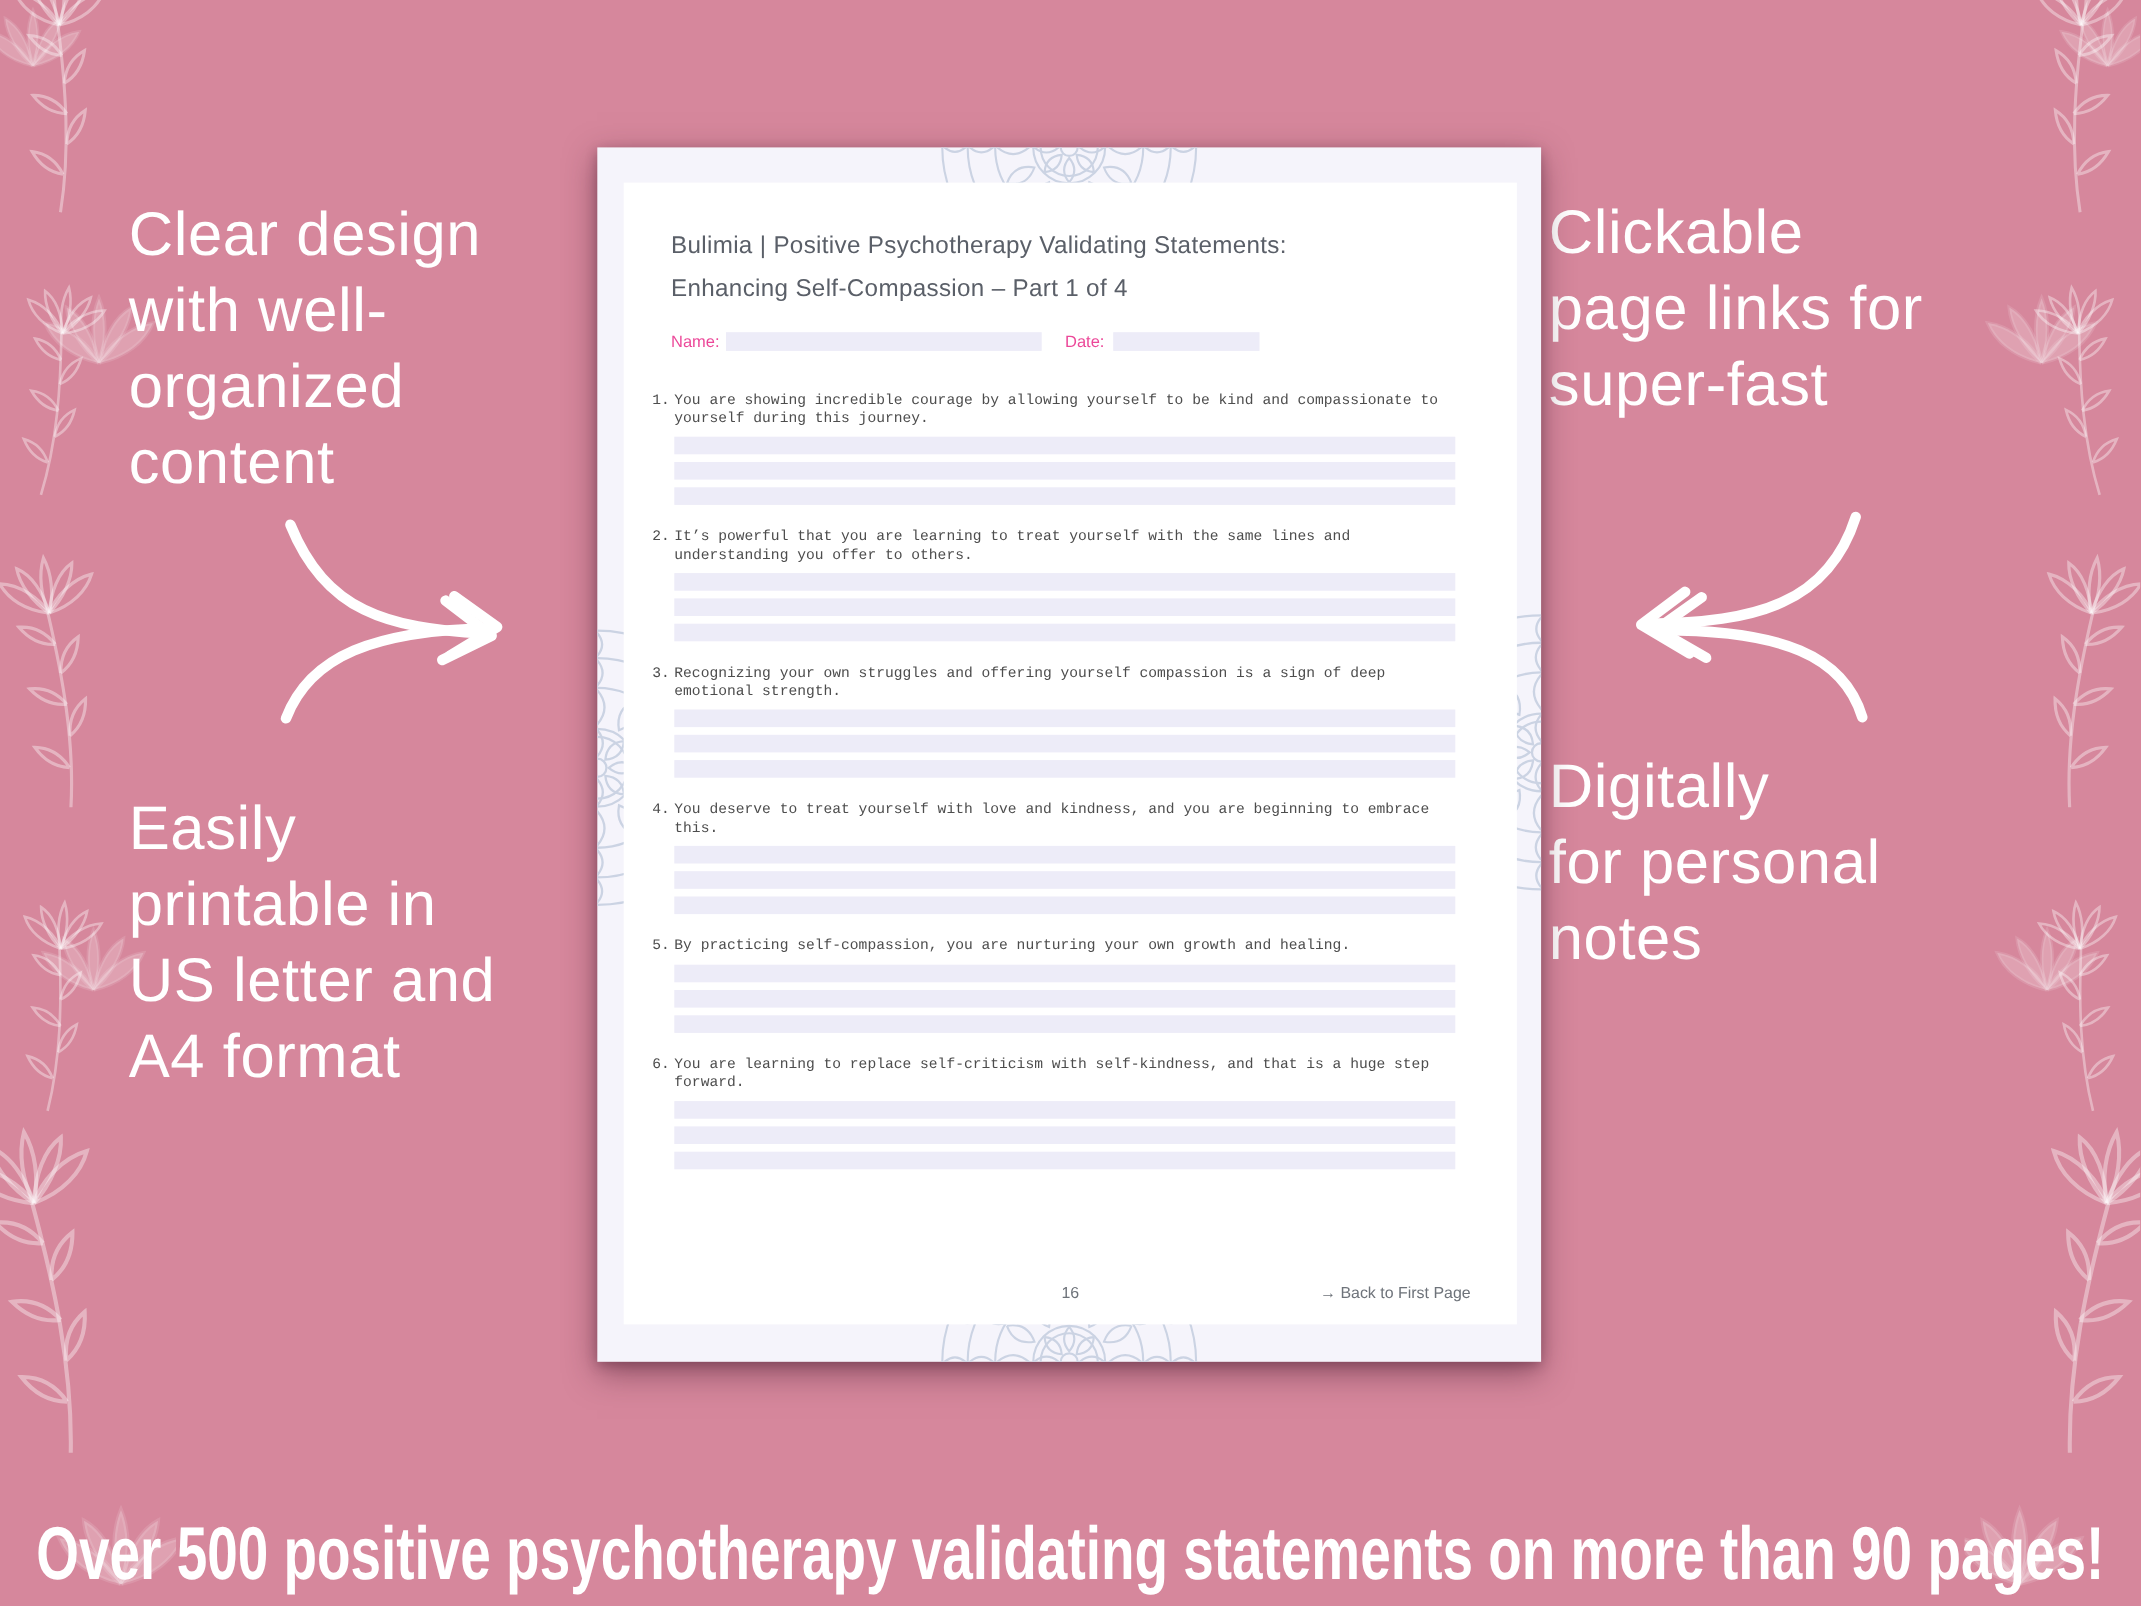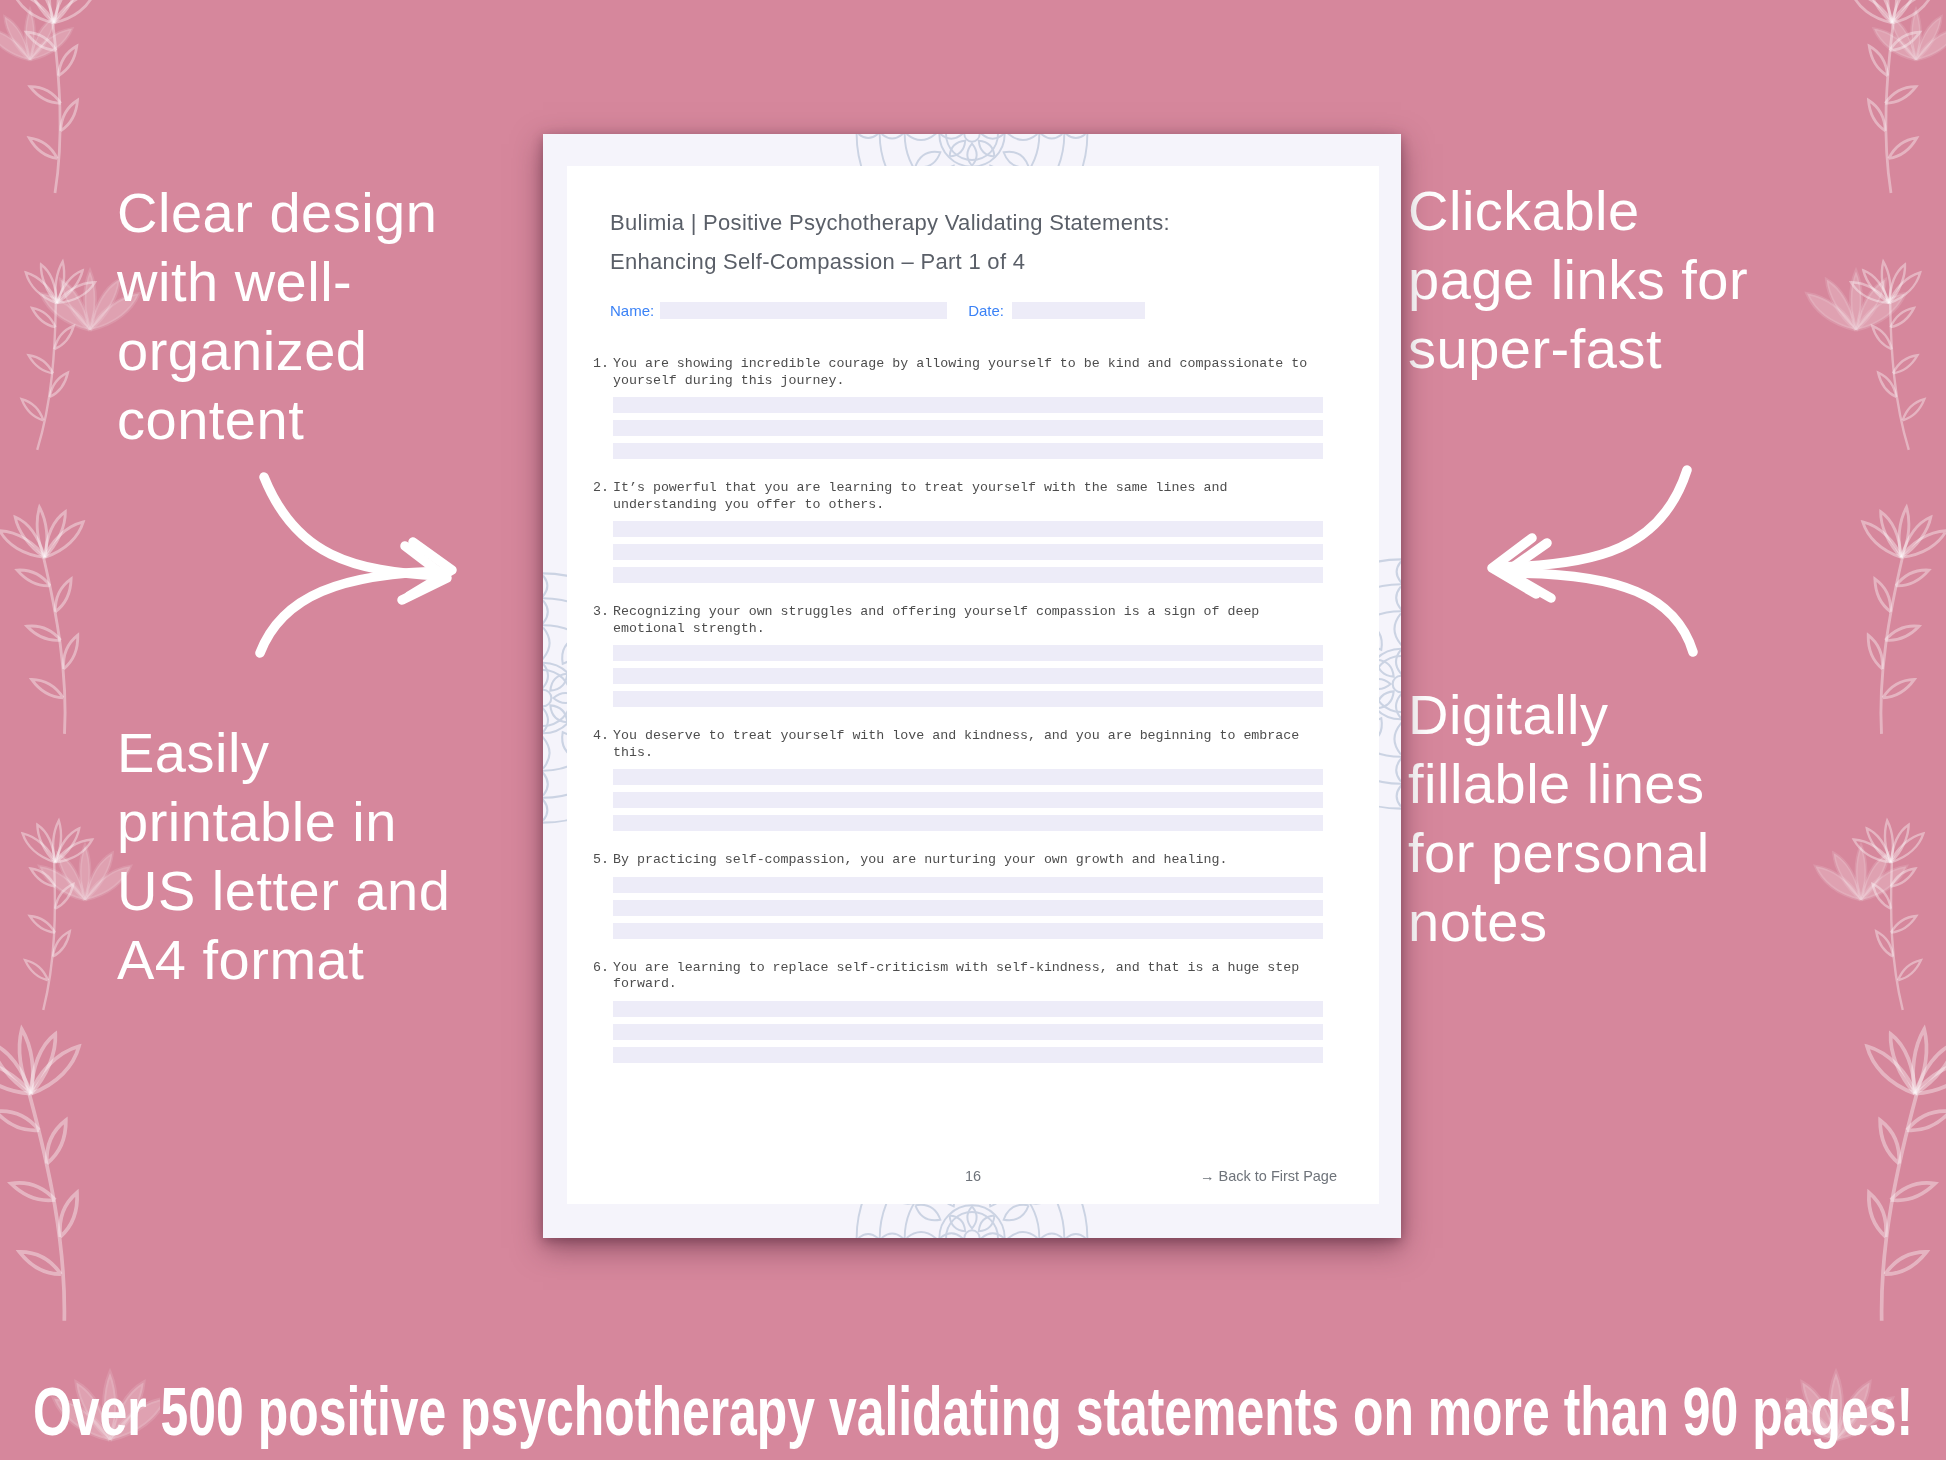--- a/index.html
+++ b/index.html
@@ -54,21 +54,21 @@
   .mandala.m-bottom{left:50%;top:100%;width:250px;height:250px;transform:translate(-50%,-50%);}
   .mandala.m-left{left:0;top:564px;width:270px;height:270px;transform:translate(-50%,-50%);}
   .mandala.m-right{left:100%;top:550px;width:270px;height:270px;transform:translate(-50%,-50%);}
   .content{
     position:absolute;left:24px;right:22px;top:32px;bottom:34px;
     background:#ffffff;
     padding:44px 56px 0 26px;
   }
   .doc-title{margin-left:17px;font-size:22px;color:var(--title-ink);letter-spacing:.3px;}
   .doc-title.l1{margin-bottom:13px;}
-  .name-row{margin-left:17px;margin-top:27px;display:flex;align-items:center;font-size:15px;color:#3b82f6;}
+  .name-row{margin-left:17px;margin-top:27px;display:flex;align-items:center;font-size:15px;color:#ec4899;}
   .field-bar{height:17px;background:var(--fill-line);}
   .name-bar{width:287px;margin-left:6px;}
   .date-label{margin-left:21px;}
   .date-bar{width:133px;margin-left:8px;}
   .statements{margin-top:37px;}
   .statement{display:flex;margin-bottom:21px;font-family:"Liberation Mono","DejaVu Sans Mono",monospace;font-size:13.3px;line-height:16.5px;color:var(--ink);}
   .st-num{width:20px;flex:0 0 20px;}
   .st-body{flex:1;}
   .fill-line{height:16px;margin-top:7px;background:var(--fill-line);}
   .st-lines .fill-line:first-child{margin-top:8px;}
@@ -211,21 +211,20 @@
     <div>US letter and</div>
     <div>A4 format</div>
   </div>
   <div class="note right-top">
     <div>Clickable</div>
     <div>page links for</div>
     <div>super-fast</div>
   </div>
   <div class="note right-bottom">
     <div>Digitally</div>
-    <div>fillable lines</div>
     <div>for personal</div>
     <div>notes</div>
   </div>
 
   <svg class="arrows" viewBox="0 0 1946 1460">
     <g>
       <path d="M264 477 C296 556 352 571 440 576"></path>
       <path d="M405 546 L447 578 L402 600"></path>
     </g>
     <g>

